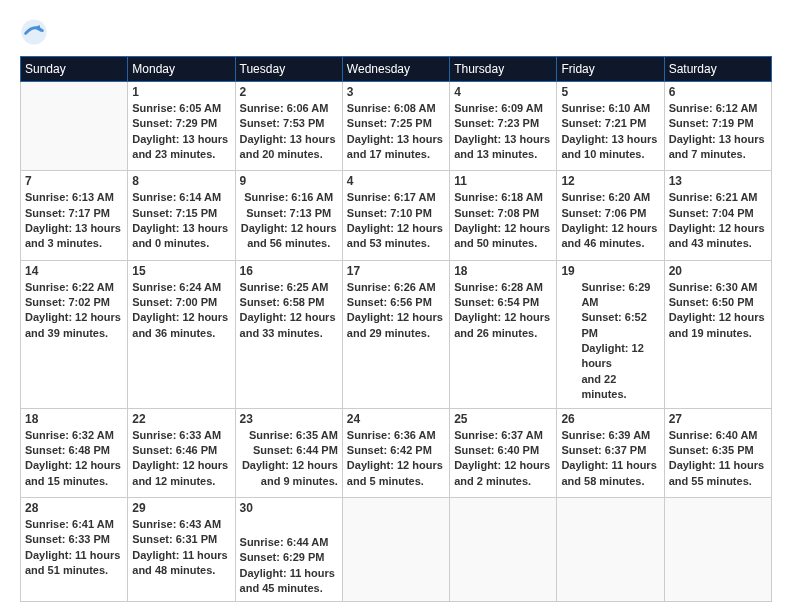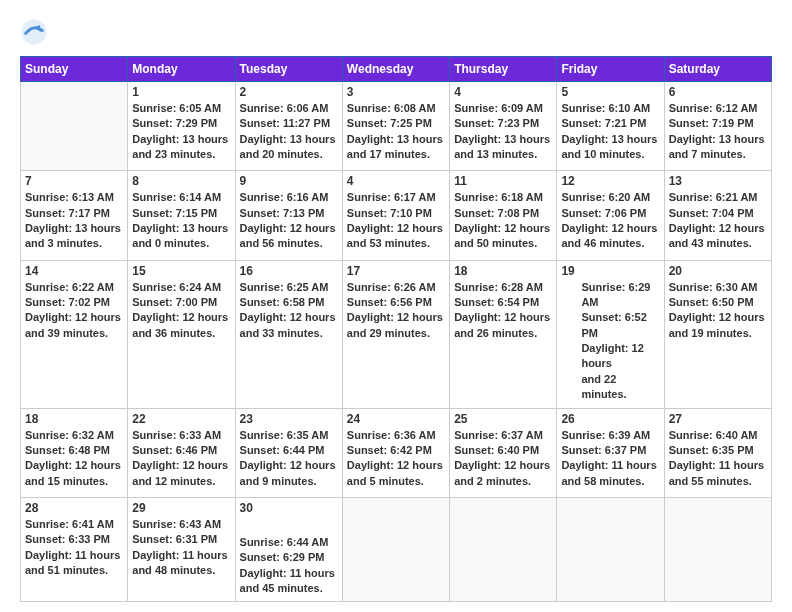--- a/index.html
+++ b/index.html
@@ -61,24 +61,24 @@
       color: #444;
     }
     .calendar {
       flex: 1;
       border: 1px solid #ccc;
       border-collapse: collapse;
       width: 100%;
       table-layout: fixed;
     }
     .calendar th {
-      background: #6d28d9;
+      background: #0f172a;
       color: #fff;
       font-size: 12px;
-      font-weight: bold;
+      font-weight: normal;
       padding: 5px 4px;
       text-align: left;
       border: 1px solid #2563a8;
     }
     .calendar td {
       border: 1px solid #ccc;
       vertical-align: top;
       padding: 3px 4px;
       font-size: 9.5px;
       color: #333;
@@ -143,21 +143,21 @@
           <td>
             <span class="day-number">1</span>
             <div class="day-info" style="white-space: pre-line;">Sunrise: 6:05 AM
 Sunset: 7:29 PM
 Daylight: 13 hours
 and 23 minutes.</div>
           </td>
           <td>
             <span class="day-number">2</span>
             <div class="day-info" style="white-space: pre-line;">Sunrise: 6:06 AM
-Sunset: 11:27 PM
+Sunset: 7:53 PM
 Daylight: 13 hours
 and 20 minutes.</div>
           </td>
           <td>
             <span class="day-number">3</span>
             <div class="day-info" style="white-space: pre-line;">Sunrise: 6:08 AM
 Sunset: 7:25 PM
 Daylight: 13 hours
 and 17 minutes.</div>
           </td>
@@ -193,21 +193,21 @@
           </td>
           <td>
             <span class="day-number">8</span>
             <div class="day-info" style="white-space: pre-line;">Sunrise: 6:14 AM
 Sunset: 7:15 PM
 Daylight: 13 hours
 and 0 minutes.</div>
           </td>
           <td>
             <span class="day-number">9</span>
-            <div class="day-info" style="white-space: pre-line;">Sunrise: 6:16 AM
+            <div class="day-info" style="white-space: pre-line; text-align: center;">Sunrise: 6:16 AM
 Sunset: 7:13 PM
 Daylight: 12 hours
 and 56 minutes.</div>
           </td>
           <td>
             <span class="day-number">4</span>
             <div class="day-info" style="white-space: pre-line;">Sunrise: 6:17 AM
 Sunset: 7:10 PM
 Daylight: 12 hours
 and 53 minutes.</div>
@@ -295,21 +295,21 @@
           </td>
           <td>
             <span class="day-number">22</span>
             <div class="day-info" style="white-space: pre-line;">Sunrise: 6:33 AM
 Sunset: 6:46 PM
 Daylight: 12 hours
 and 12 minutes.</div>
           </td>
           <td>
             <span class="day-number">23</span>
-            <div class="day-info" style="white-space: pre-line;">Sunrise: 6:35 AM
+            <div class="day-info" style="white-space: pre-line; text-align: right;">Sunrise: 6:35 AM
 Sunset: 6:44 PM
 Daylight: 12 hours
 and 9 minutes.</div>
           </td>
           <td>
             <span class="day-number">24</span>
             <div class="day-info" style="white-space: pre-line;">Sunrise: 6:36 AM
 Sunset: 6:42 PM
 Daylight: 12 hours
 and 5 minutes.</div>

